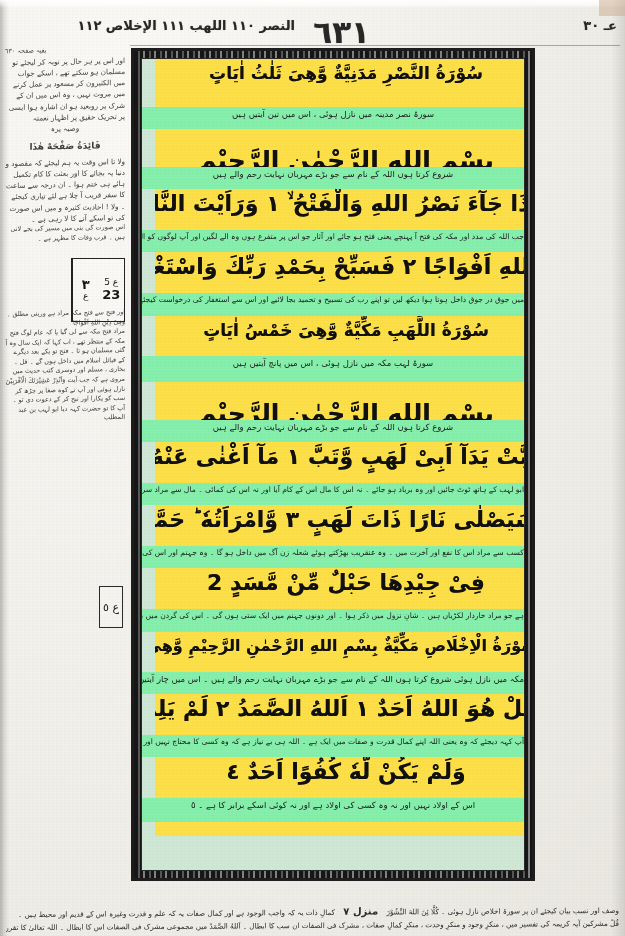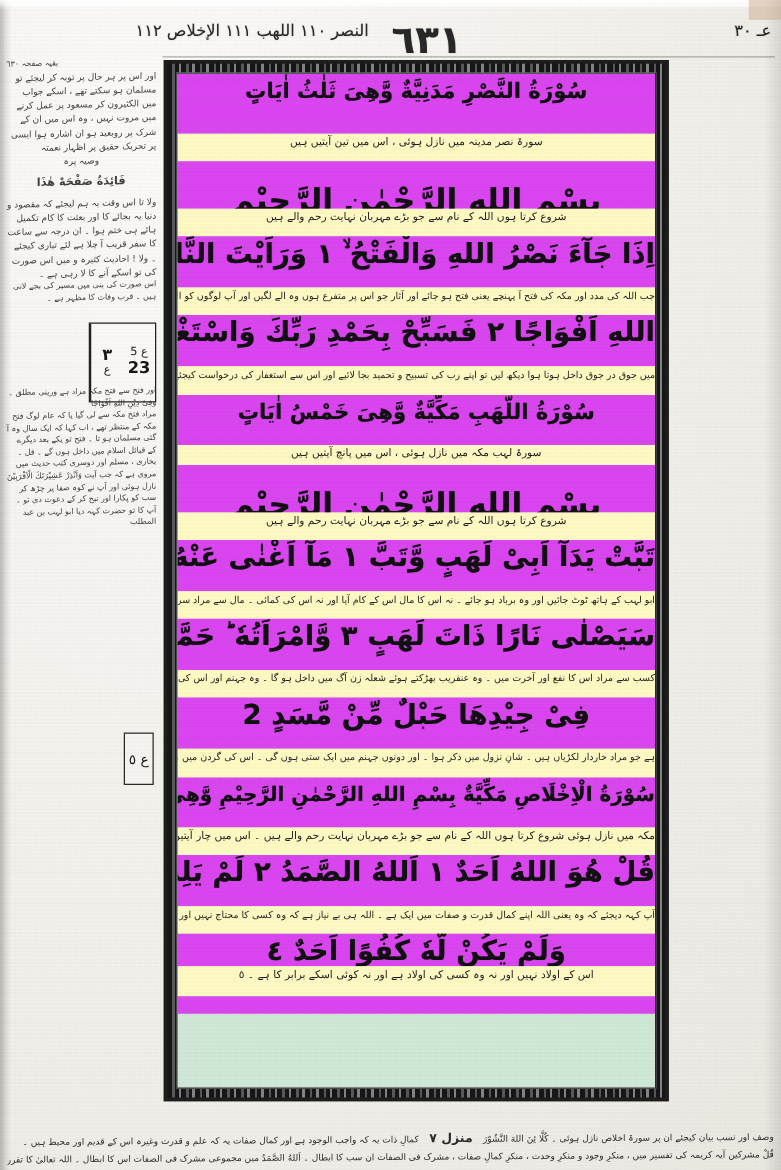--- a/index.html
+++ b/index.html
@@ -31,20 +31,21 @@
   }
   
   #header{
     position:absolute;left:0;right:0;top:18px;height:30px;
   }
   .hdr-txt{
     position:absolute;top:0;
     font-family:"DejaVu Sans","Liberation Sans",sans-serif;
     color:#272727;direction:rtl;white-space:nowrap;
     text-shadow:0 0 1px rgba(0,0,0,.35);
+    font-weight:bold;
   }
   #hdr-juz{right:8px;font-size:13px;letter-spacing:1px;}
   #hdr-page{right:255px;font-size:31px;font-weight:bold;letter-spacing:2px;top:-4px;}
   #hdr-surahs{right:330px;font-size:13px;}
   #hdr-rule{
     position:absolute;left:130px;right:5px;top:27px;height:1px;background:#6b6b6b;opacity:.55;
   }
 
   
   #frame{
@@ -68,22 +69,22 @@
     overflow:hidden;
   }
 
   
   .band{
     position:relative;
     box-sizing:border-box;
     width:100%;
     overflow:hidden;
   }
-  .band.green{background:#d946ef;}
-  .band.white{background:#fef9c3;}
+  .band.green{background:#fde047;margin-left:13px;}
+  .band.white{background:#86efac;}
 
   .ar{
     direction:rtl;text-align:center;
     font-family:"DejaVu Sans","Liberation Sans",sans-serif;
     color:#101010;
     white-space:nowrap;
     line-height:1;
     text-shadow:0 0 .6px rgba(0,0,0,.5);
   }
   .ar.verse{font-size:22px;font-weight:bold;letter-spacing:.3px;padding-top:4px;}
@@ -222,21 +223,21 @@
       <div class="band green" style="height:41px">
         <div class="ar verse">اللهِ اَفْوَاجًا ٢ فَسَبِّحْ بِحَمْدِ رَبِّكَ وَاسْتَغْفِرْهُ ؕ اِنَّهٗ كَانَ تَوَّابًا ٣</div>
       </div>
       <div class="band white" style="height:23px">
         <div class="ur pad wide">میں جوق در جوق داخل ہوتا ہوا دیکھ لیں تو اپنے رب کی تسبیح و تحمید بجا لائیے اور اس سے استغفار کی درخواست کیجئے ۔ وہ بڑا توبہ قبول کرنے والا ہے</div>
       </div>
 
       <div class="band green" style="height:40px">
         <div class="ar title">سُوْرَةُ اللَّهَبِ مَكِّيَّةٌ وَّهِىَ خَمْسُ اٰيَاتٍ</div>
       </div>
-      <div class="band white" style="height:16px">
+      <div class="band white" style="height:26px">
         <div class="ur pad">سورۃ لہب مکہ میں نازل ہوئی ، اس میں پانچ آیتیں ہیں</div>
       </div>
       <div class="band green" style="height:38px">
         <div class="ar bism">بِسْمِ اللهِ الرَّحْمٰنِ الرَّحِيْمِ</div>
       </div>
       <div class="band white" style="height:22px">
         <div class="ur pad">شروع کرتا ہوں اللہ کے نام سے جو بڑے مہربان نہایت رحم والے ہیں</div>
       </div>
 
       <div class="band green" style="height:41px">
@@ -264,21 +265,21 @@
       <div class="band white" style="height:22px">
         <div class="ur pad">مکہ میں نازل ہوئی   شروع کرتا ہوں اللہ کے نام سے جو بڑے مہربان نہایت رحم والے ہیں ۔ اس میں چار آیتیں ہیں</div>
       </div>
 
       <div class="band green" style="height:41px">
         <div class="ar verse">قُلْ هُوَ اللهُ اَحَدٌ ١ اَللهُ الصَّمَدُ ٢ لَمْ يَلِدْ ۙ وَلَمْ يُوْلَدْ ٣</div>
       </div>
       <div class="band white" style="height:22px">
         <div class="ur pad wide">آپ کہہ دیجئے کہ وہ یعنی اللہ اپنے کمال قدرت و صفات میں ایک ہے ۔ اللہ ہی بے نیاز ہے کہ وہ کسی کا محتاج نہیں اور اسکے سب محتاج ہیں</div>
       </div>
-      <div class="band green" style="height:26px">
+      <div class="band green" style="height:41px">
         <div class="ar verse">وَلَمْ يَكُنْ لَّهٗ كُفُوًا اَحَدٌ ٤</div>
       </div>
       <div class="band white" style="height:24px">
         <div class="ur pad">اس کے اولاد نہیں اور نہ وہ کسی کی اولاد ہے اور نہ کوئی اسکے برابر کا ہے ۔ ٥</div>
       </div>
 
       <div class="band green" style="height:14px"></div>
     </div>
   </div>
 

